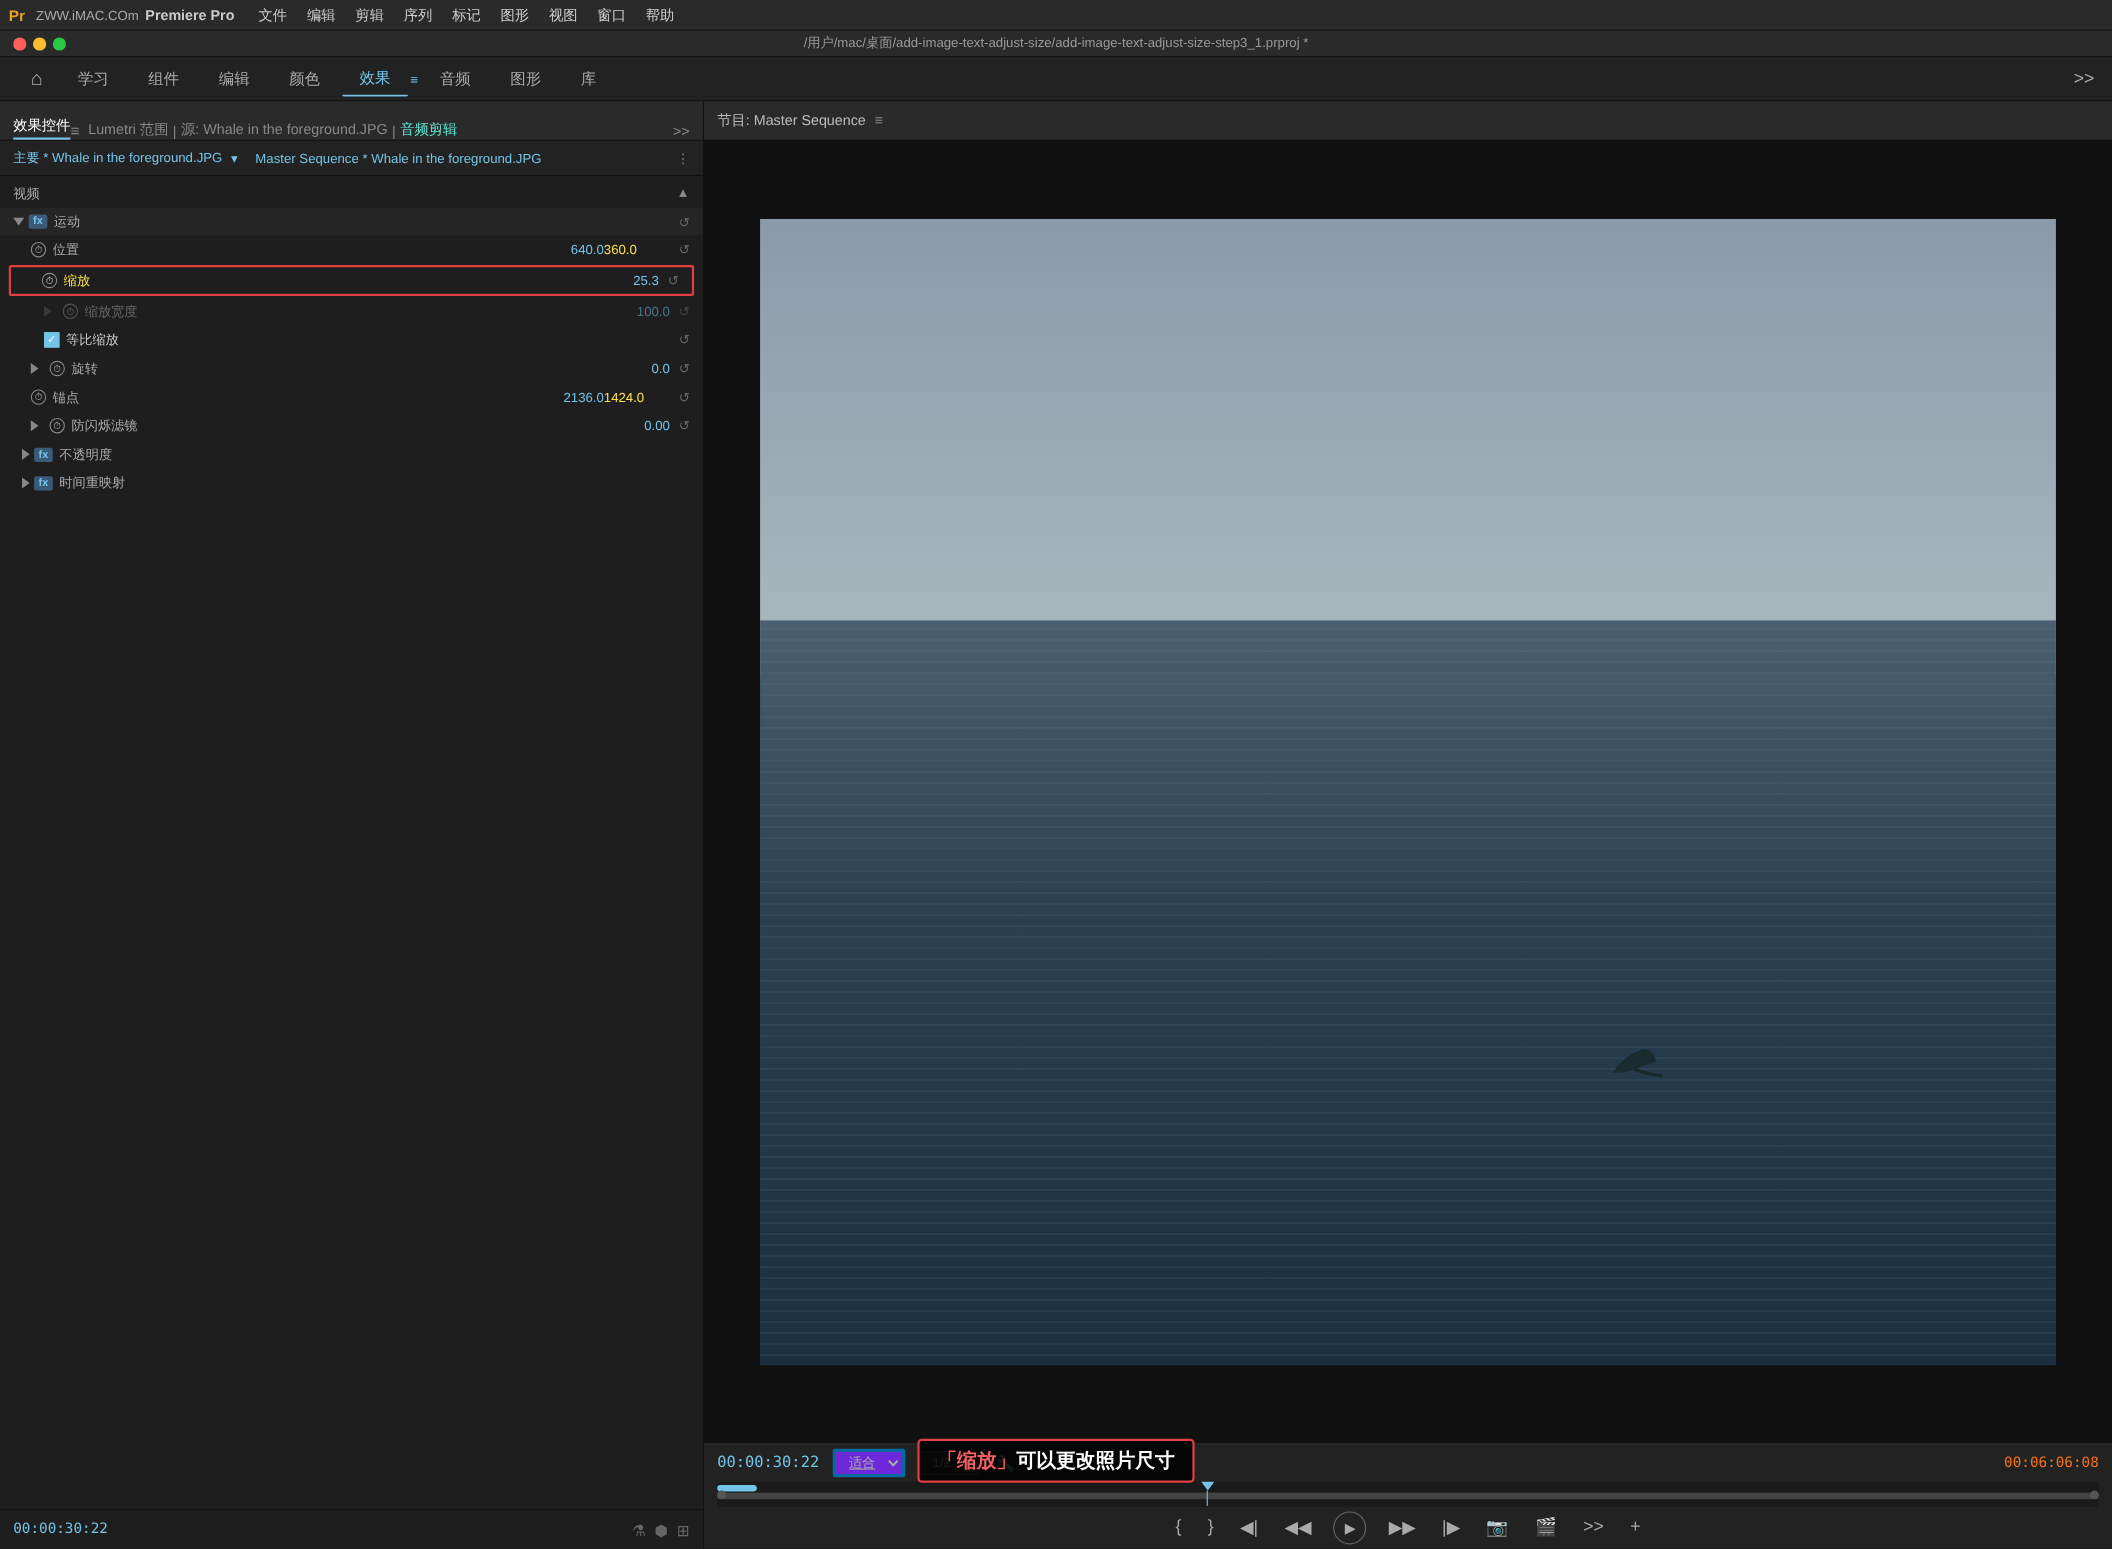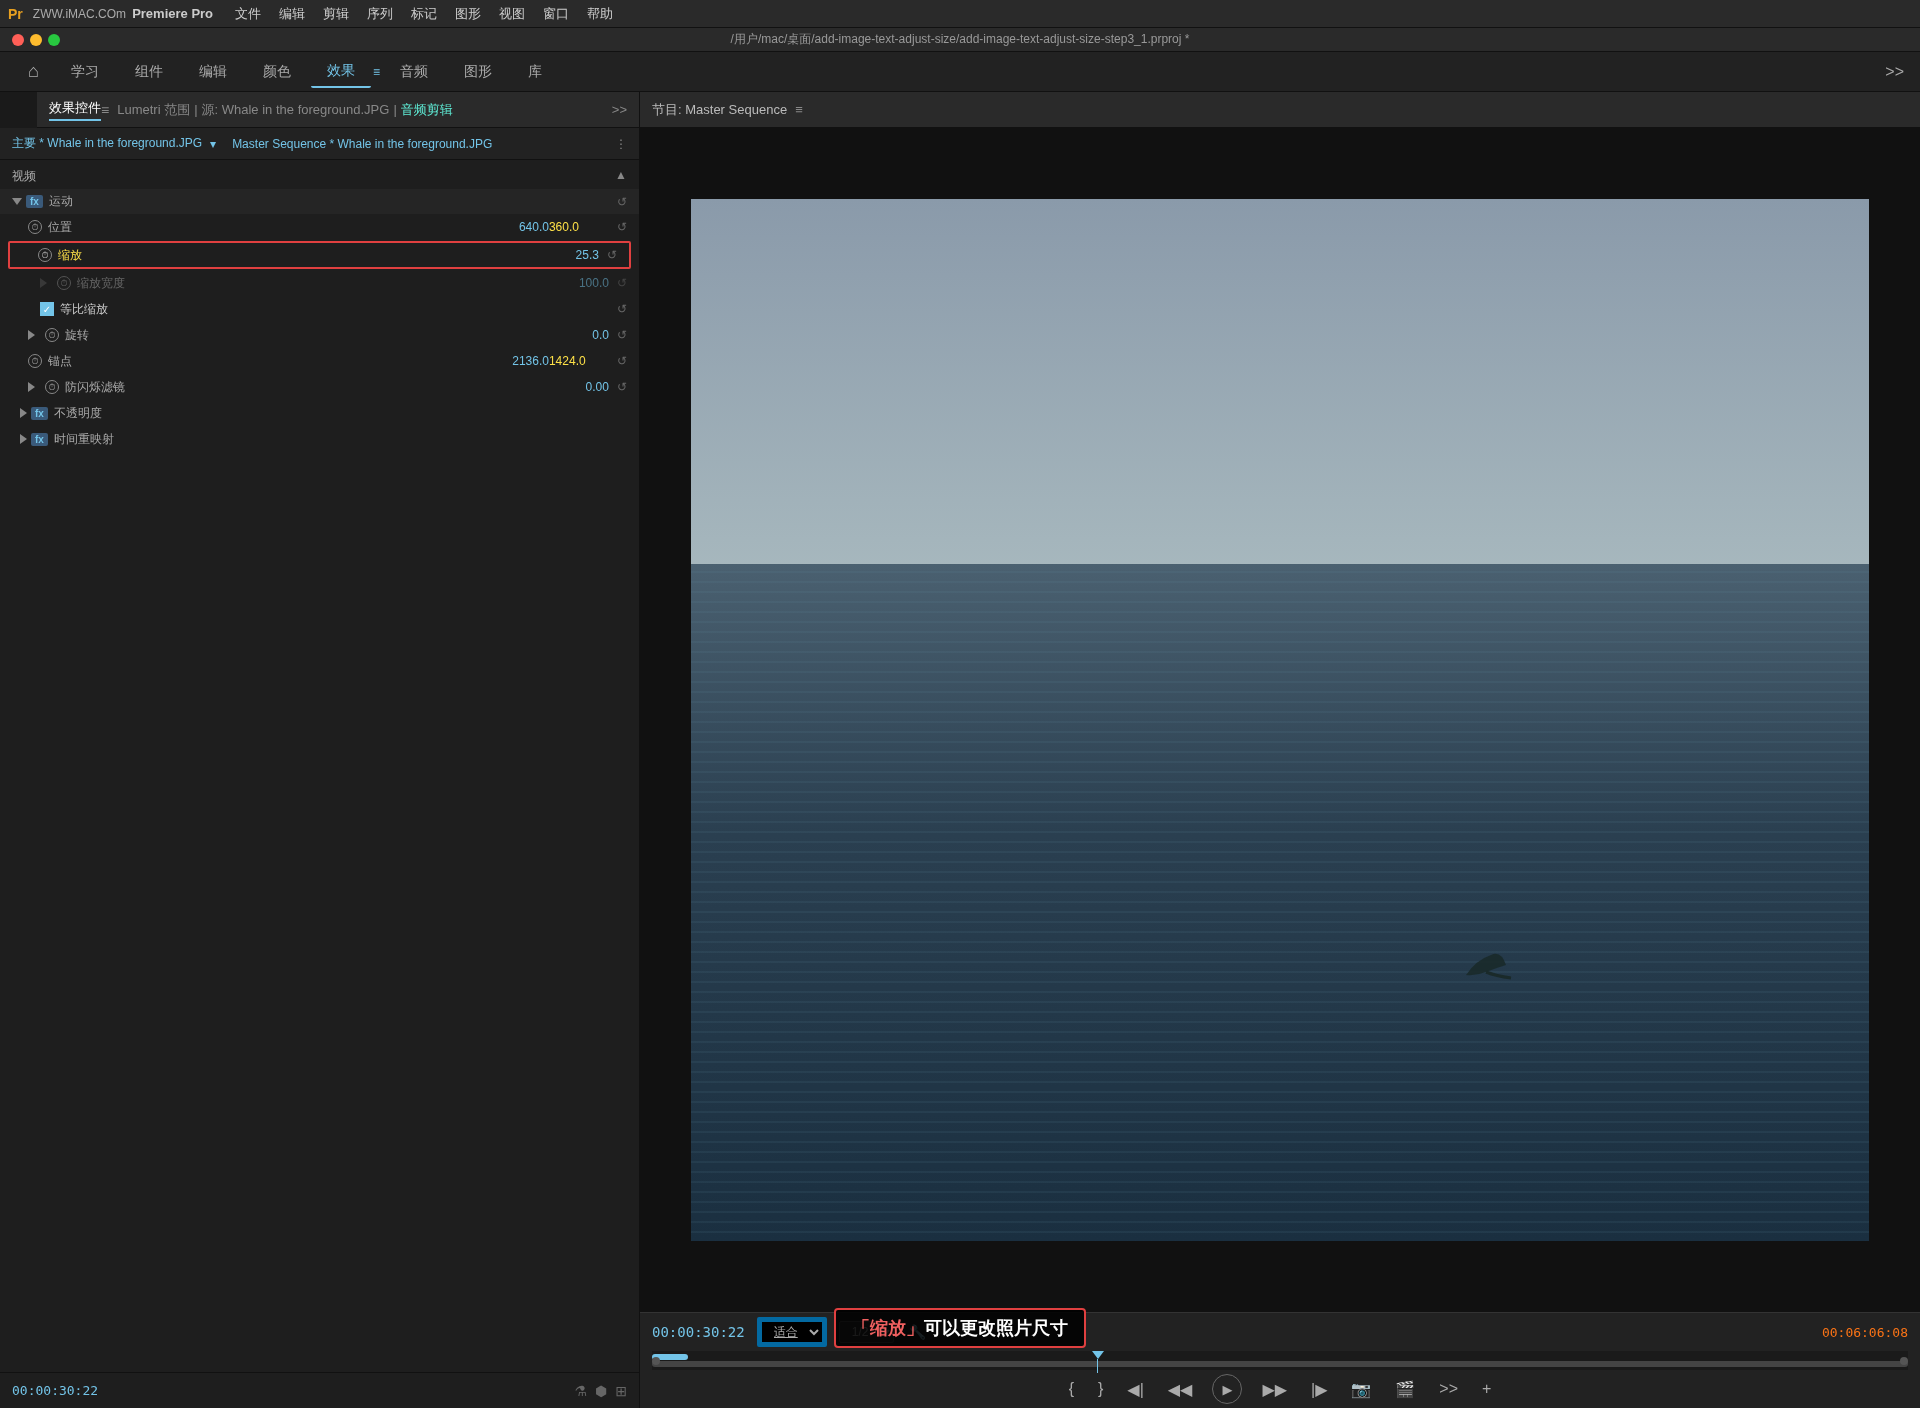--- a/index.html
+++ b/index.html
@@ -92,27 +92,26 @@
       display: flex;
       flex-direction: column;
       border-right: 1px solid #111;
     }
 
     
     .panel-header {
       height: 36px;
       background: #2a2a2a;
       display: flex;
-      align-items: center;
+      align-items: flex-end;
       padding: 0 12px;
       gap: 0;
       border-bottom: 1px solid #111;
       font-size: 13px;
       color: #bbb;
-      margin-left: 37px;
     }
     .panel-header-tab {
       color: #bbb;
       cursor: pointer;
       padding-bottom: 2px;
     }
     .panel-header-tab.active {
       color: #fff;
       border-bottom: 2px solid #73c4e8;
     }
@@ -339,22 +338,22 @@
       align-items: center;
       padding: 4px 12px;
       gap: 12px;
     }
     .preview-timecode {
       color: #73c4e8;
       font-family: monospace;
       font-size: 14px;
     }
     .preview-fit-select {
-      background: #000000;
-      border: 5px solid #0369a1;
+      background: #6d28d9;
+      border: 3px solid #0369a1;
       color: #aaa;
       padding: 2px 8px;
       font-size: 12px;
       border-radius: 2px;
       text-decoration: underline;
     }
     .preview-quality-select {
       background: #333;
       border: 1px solid #555;
       color: #aaa;

